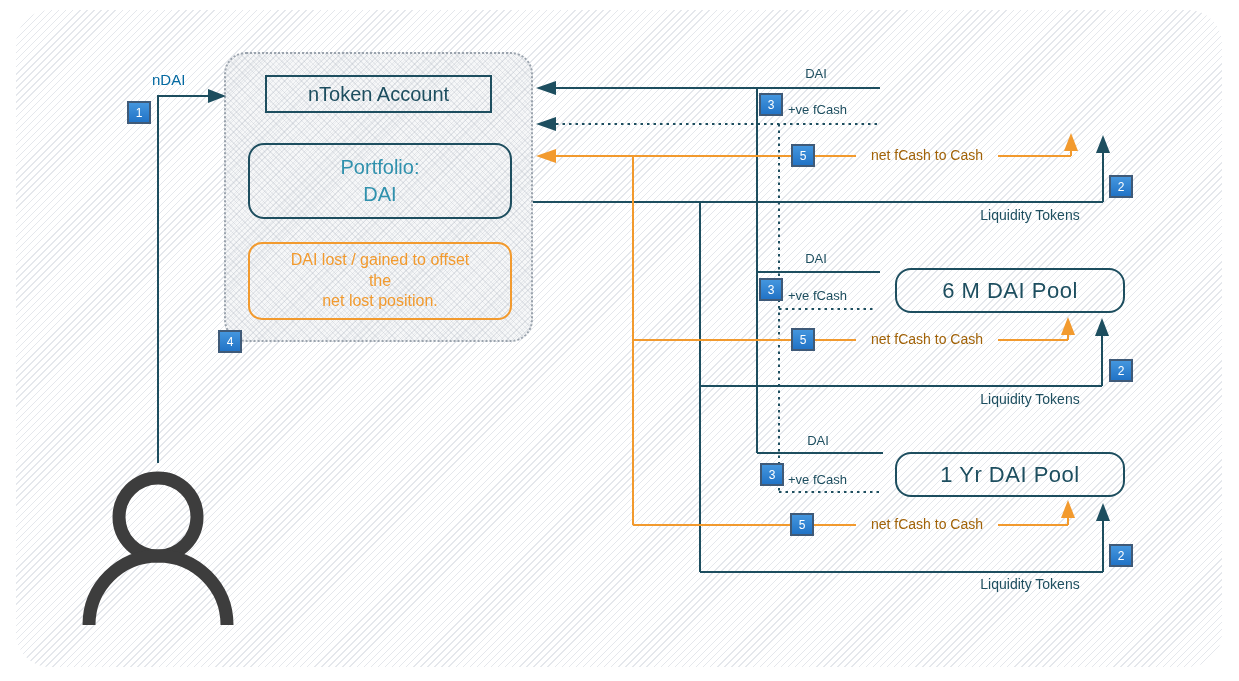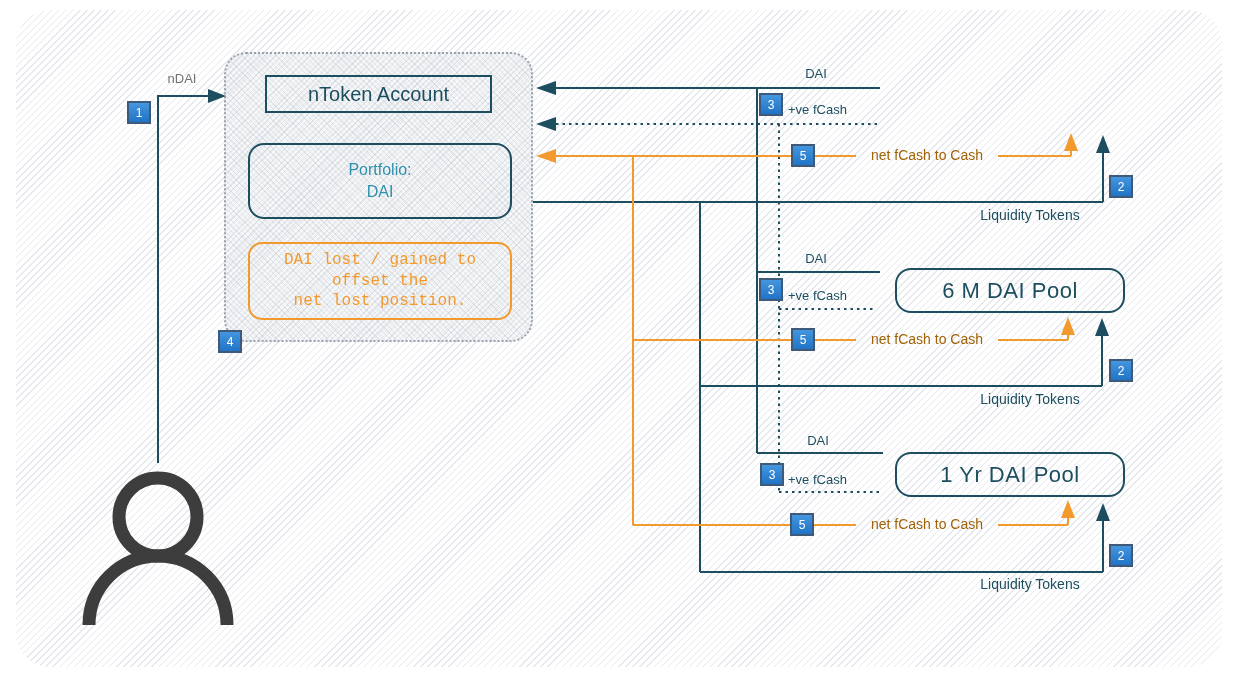--- a/index.html
+++ b/index.html
@@ -24,35 +24,35 @@
       repeating-linear-gradient(45deg,rgba(165,172,184,0.22) 0px,rgba(165,172,184,0.22) 1px,transparent 1px,transparent 4px);
     box-sizing:border-box;
   }
   .box{
     position:absolute;box-sizing:border-box;display:flex;align-items:center;justify-content:center;
     text-align:center;color:#1d4e5f;
   }
   .box.teal{border:2px solid #1d4e5f;}
   .box.orange{border:2px solid #f29a2e;color:#f29a2e;}
   .ntoken{left:265px;top:75px;width:227px;height:38px;border-radius:0;font-size:20px;}
-  .portfolio{left:248px;top:143px;width:264px;height:76px;border-radius:16px;font-size:16px;color:#2f91ad;flex-direction:column;line-height:1.35;}
-  .note{left:248px;top:242px;width:264px;height:78px;border-radius:14px;font-size:16px;line-height:1.3;padding:4px 28px;font-family:Liberation Mono, monospace;}
+  .portfolio{left:248px;top:143px;width:264px;height:76px;border-radius:16px;font-size:20px;color:#2f91ad;flex-direction:column;line-height:1.35;}
+  .note{left:248px;top:242px;width:264px;height:78px;border-radius:14px;font-size:16px;line-height:1.3;padding:4px 28px;}
   .pool{left:895px;width:230px;height:45px;border-radius:16px;font-size:22px;letter-spacing:0.5px;}
   .badge{
     position:absolute;width:20px;height:19px;border:2px solid #3f5a78;
     background:linear-gradient(#4496de,#2173c6);color:#ffffff;font-size:12px;
     display:flex;align-items:center;justify-content:center;
   }
   .lbl{position:absolute;color:#1d4e5f;white-space:nowrap;}
   .lbl.c{text-align:center;white-space:normal;}
   .lbl.orange{color:#a16207;}
   .f13{font-size:13px;}
   .f14{font-size:14px;}
   .f15{font-size:14px;}
-  .ndai{left:152px;top:71px;width:60px;text-align:center;font-size:13px;color:#737373;}
+  .ndai{left:152px;top:71px;width:60px;font-size:15px;color:#0369a1;}
 </style>
 </head>
 <body>
 
 <div id="stage">
   <div id="canvas"></div>
 
   <div class="holder"></div>
 
   <svg class="lines" viewBox="0 0 1239 681">

